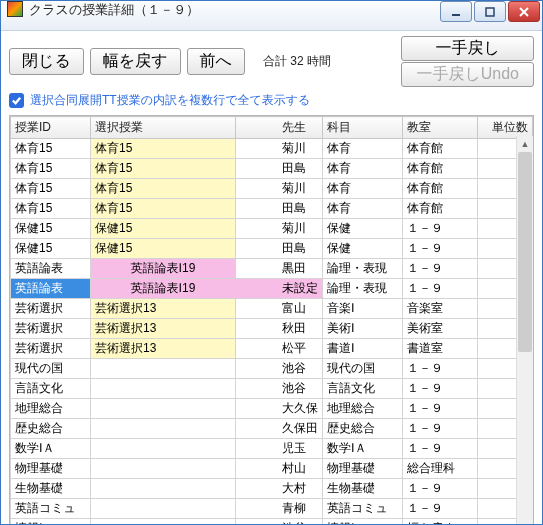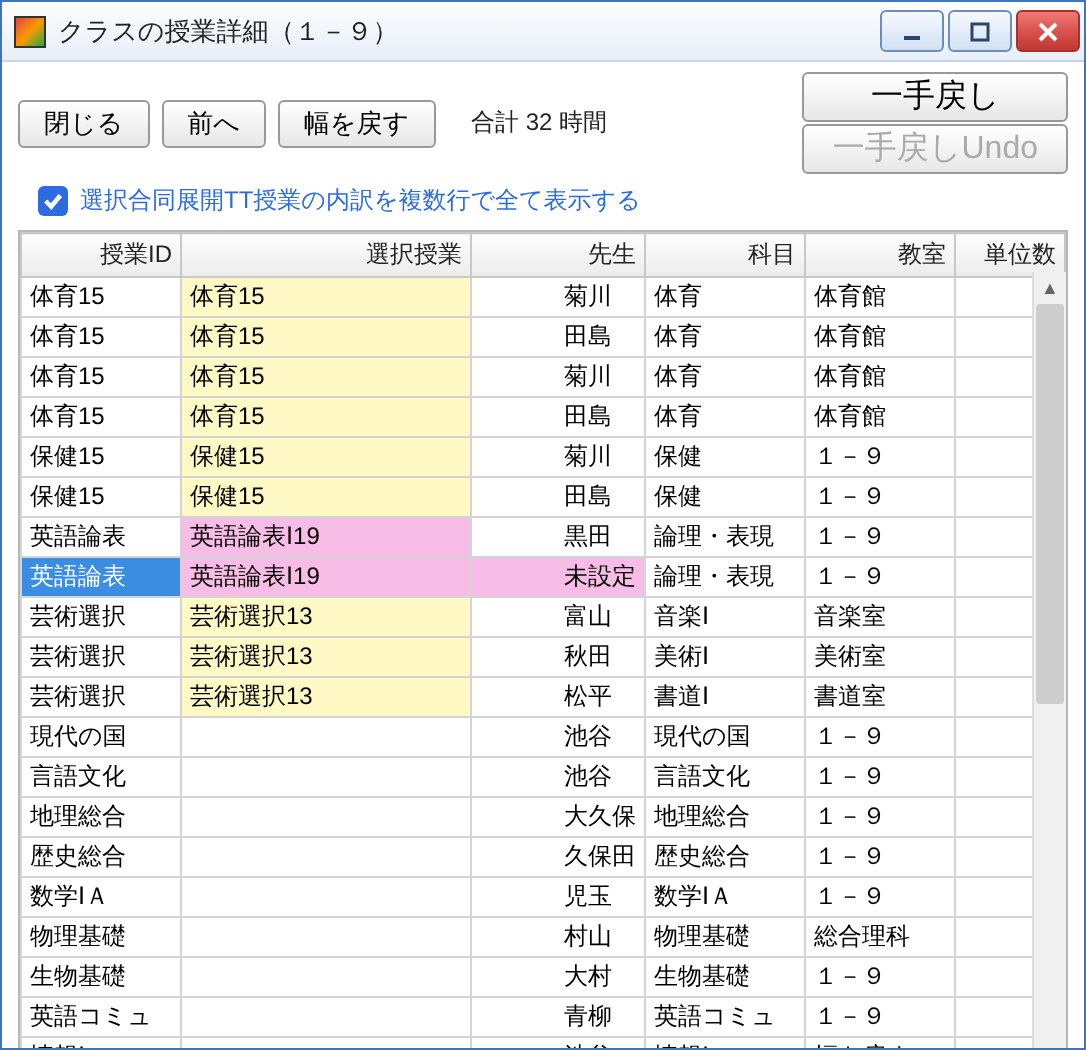--- a/index.html
+++ b/index.html
@@ -11,21 +11,21 @@
     width: 543px;
     height: 525px;
     overflow: hidden;
     border: 1px solid #3a77c0;
   }
   .titlebar {
     height: 30px;
     background: linear-gradient(#fdfdfe, #e8eef7);
     border-bottom: 1px solid #c4d5ea;
     display: flex;
-    align-items: center;
+    align-items: flex-start;
     padding: 0 2px 0 6px;
     font-family: Liberation Mono, monospace;
   }
   .titlebar-icon {
     width: 16px; height: 16px;
     background: linear-gradient(135deg,#d44,#f90,#2a4);
     margin-right: 6px;
     border: 1px solid #333;
   }
   .titlebar-text { flex: 1; color: #222; font-size: 13px; }
@@ -49,34 +49,33 @@
     padding: 5px 8px 2px 8px;
     display: flex;
     align-items: center;
     gap: 6px;
   }
   .btn {
     background: linear-gradient(#fff,#e7e7e7);
     border: 1px solid #999;
     border-radius: 3px;
     padding: 2px 12px;
-    font-size: 13px;
+    font-size: 16px;
     cursor: pointer;
     font-family: inherit;
   }
   .btn.disabled { color: #aaa; cursor: default; }
   .total-text { margin-left: 12px; color: #222; }
   .undo-area { margin-left: auto; display: flex; flex-direction: column; gap: 1px; align-items: stretch; }
   .undo-area .btn { padding: 1px 14px; font-size: 16px; }
   .checkrow {
     padding: 3px 8px 6px 8px;
     display: flex;
     align-items: center;
     gap: 6px;
-    margin-left: 10px;
   }
   .checkbox {
     width: 15px; height: 15px;
     background: #2d6cdf;
     border-radius: 3px;
     display: flex; align-items: center; justify-content: center;
   }
   .checkbox svg { width: 11px; height: 11px; stroke: #fff; stroke-width: 2.5; fill: none; }
   .check-label { color: #2d6cdf; }
   .table-wrap {
@@ -91,38 +90,38 @@
     border-collapse: collapse;
     width: 100%;
     font-size: 12px;
   }
   th {
     background: linear-gradient(#fdfdfd,#ececec);
     border: 1px solid #c8c8c8;
     padding: 2px 4px;
     font-weight: normal;
     color: #222;
-    text-align: right;
+    text-align: left;
     height: 19px;
   }
   td {
     border: 1px solid #d4d4d4;
     padding: 1px 4px;
     height: 18px;
     white-space: nowrap;
     overflow: hidden;
   }
   .col-id { width: 80px; }
   .col-sel { width: 145px; }
   .col-teacher { width: 70px; padding-left: 46px; }
   .col-subj { width: 80px; }
   .col-room { width: 75px; }
   .col-units { width: 55px; text-align: right; }
   .hl-y { background: #fff9c5; }
-  .hl-p { background: #f7bde6; }
+  .hl-p { background: #f7bde6; text-align: center; }
   .hl-sel { background: #3a8de0; color: #fff; }
   .scrollbar {
     position: absolute;
     right: 0; top: 20px; bottom: 0;
     width: 17px;
     background: #f0f0f0;
     border-left: 1px solid #ddd;
   }
   .scroll-thumb {
     position: absolute;
@@ -159,22 +158,22 @@
       <svg viewBox="0 0 12 12">
           <line x1="2" y1="2" x2="10" y2="10" stroke="currentColor" stroke-width="2"></line>
           <line x1="10" y1="2" x2="2" y2="10" stroke="currentColor" stroke-width="2"></line>
         </svg>
     </div>
   </div>
 </div>
 
 <div class="toolbar">
   <button class="btn">閉じる</button>
+  <button class="btn">幅を戻す</button>
   <button class="btn">前へ</button>
-  <button class="btn">幅を戻す</button>
   <span class="total-text">合計 32 時間</span>
   <div class="undo-area">
     <button class="btn">一手戻し</button>
     <button class="btn disabled">一手戻しUndo</button>
   </div>
 </div>
 
 <div class="checkrow">
   <div class="checkbox">
     <svg viewBox="0 0 12 12">

